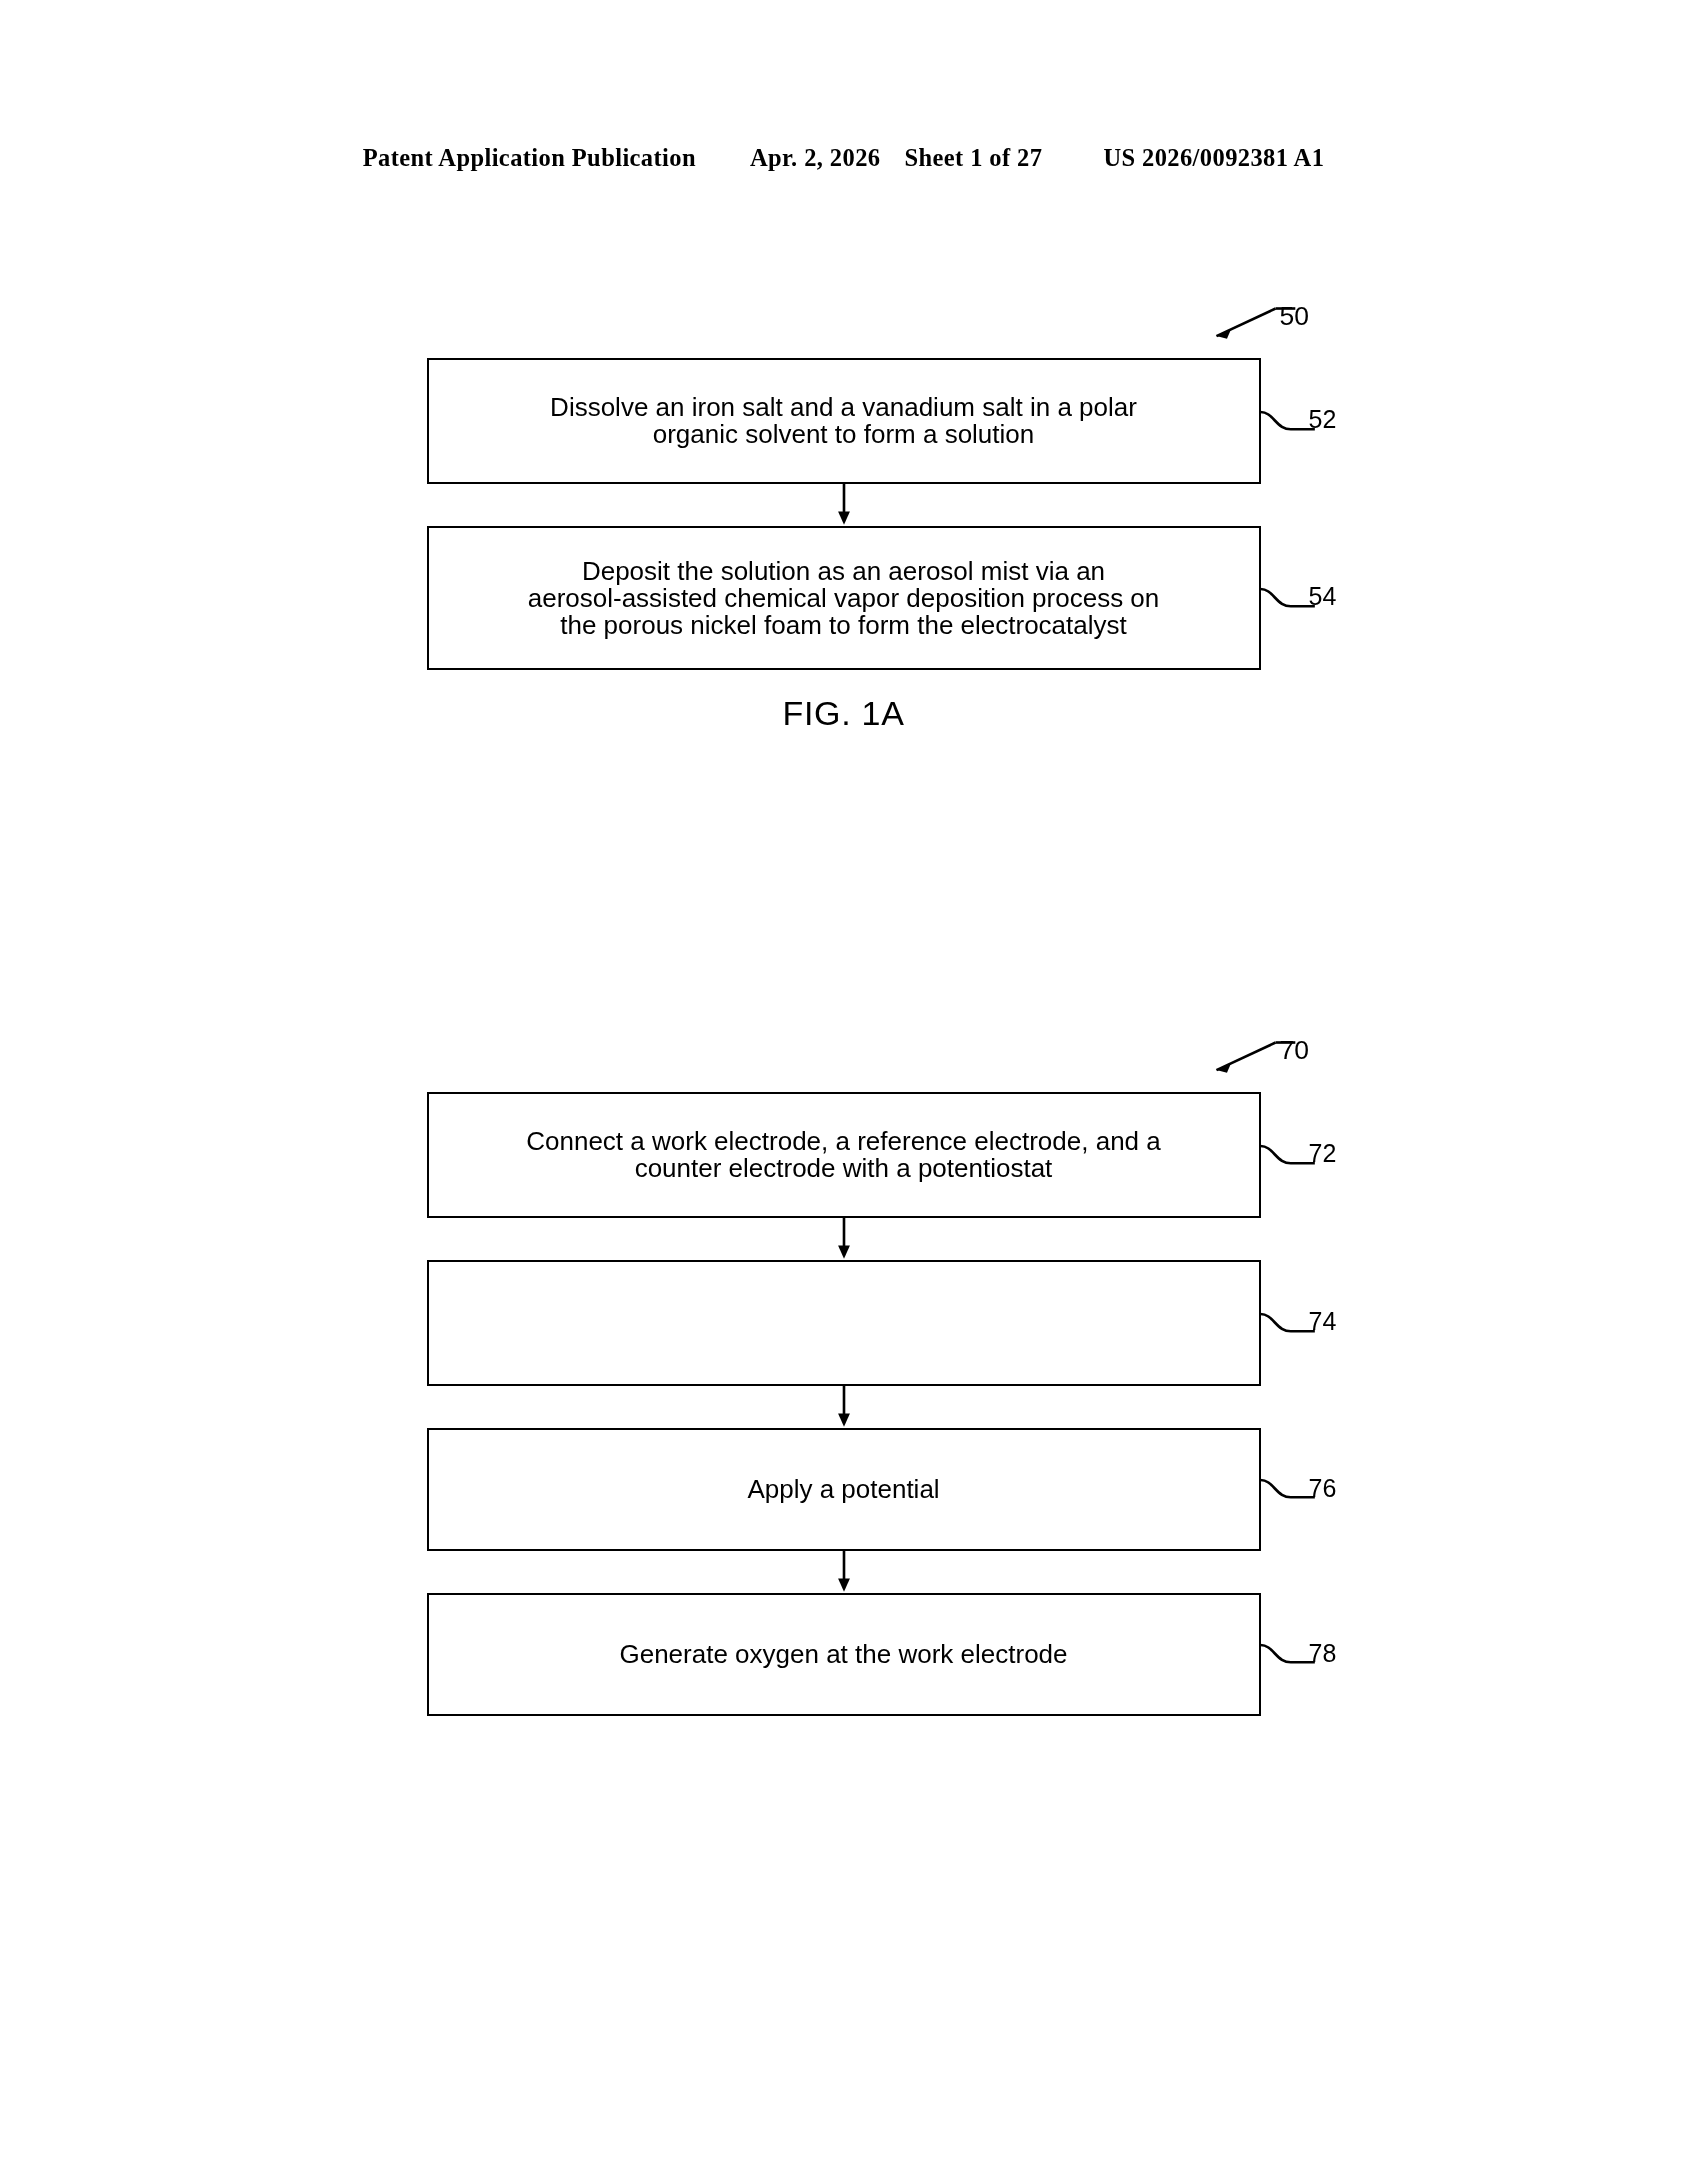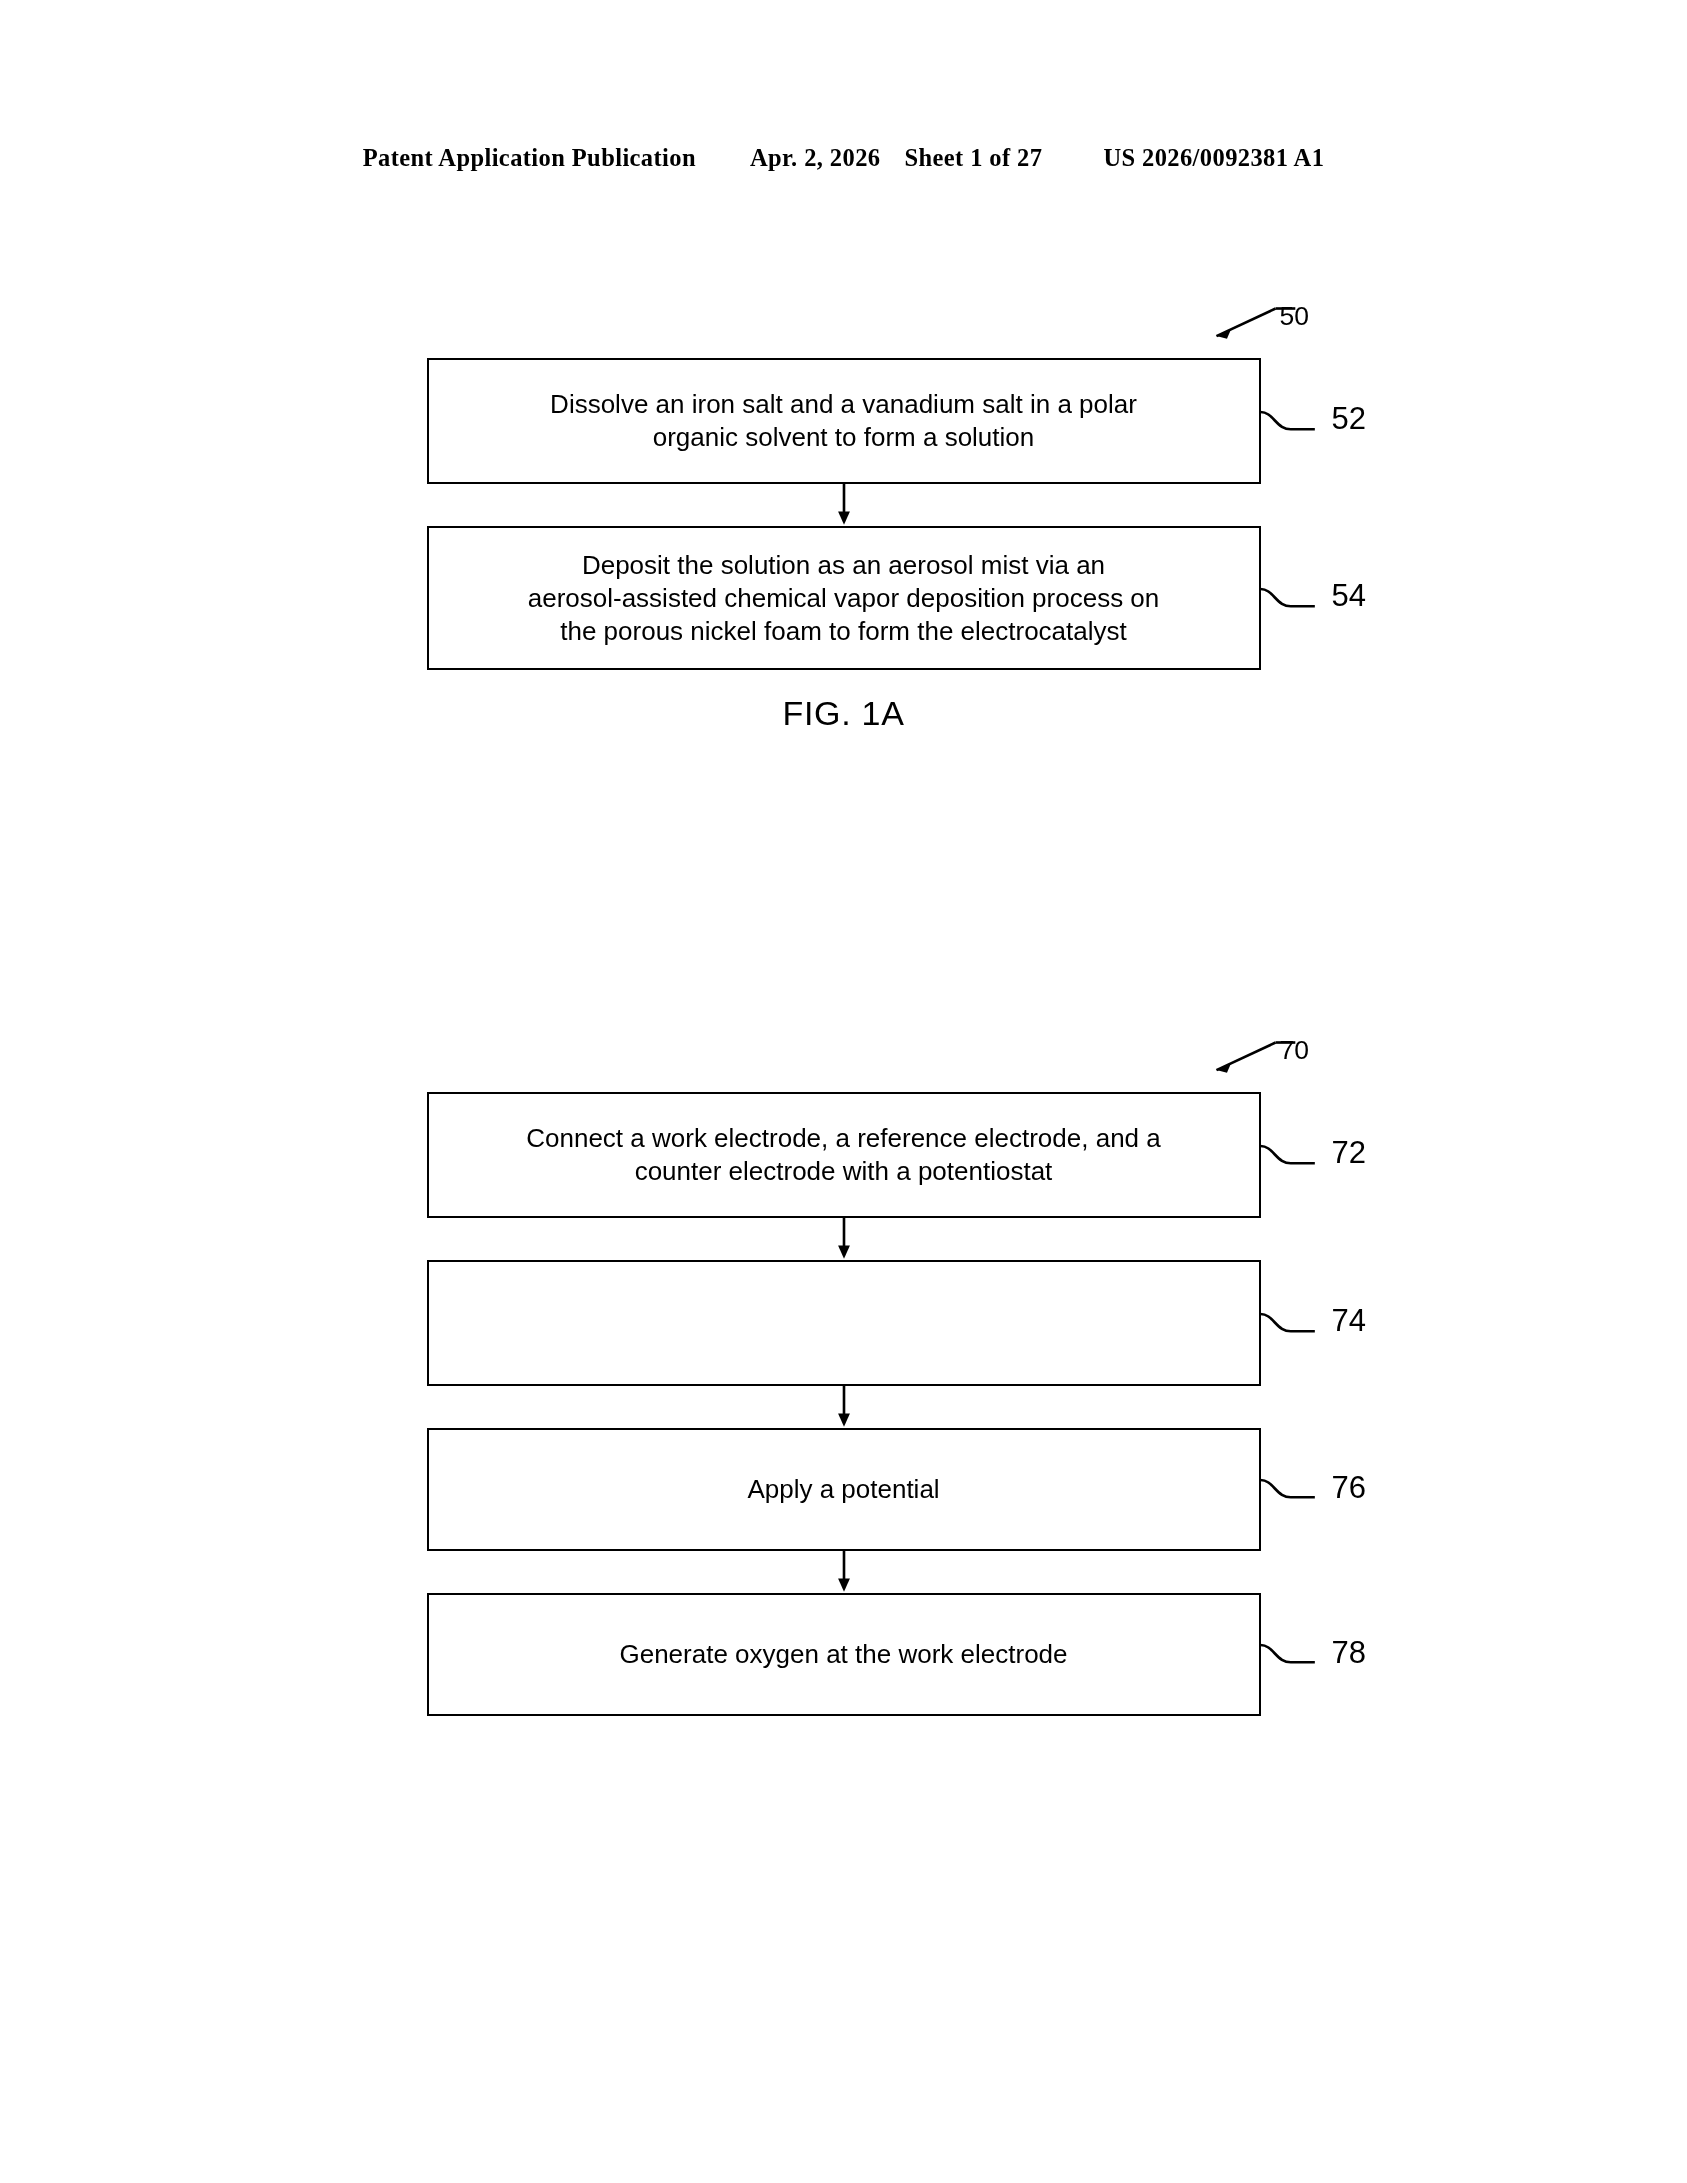--- a/index.html
+++ b/index.html
@@ -75,40 +75,40 @@
     border: 2px solid #000;
     background: #fff;
     display: flex;
     align-items: center;
     justify-content: center;
     padding: 9.3px 17px;
     text-align: center;
   }
   .step-text {
     font-size: 26px;
-    line-height: 33px;
+    line-height: 27px;
     font-family: "Liberation Sans", sans-serif;
     white-space: pre-line;
   }
 
   
   .side-ref {
     position: absolute;
     right: -126px;
     top: 50%;
     transform: translateY(-50%);
     width: 126px;
     height: 40px;
   }
   .side-ref svg { position: absolute; left: 0; top: 6.6px; }
   .side-ref .sr-num {
     position: absolute;
-    left: 73px;
+    left: 50px;
     top: 0;
-    font-size: 31px;
+    font-size: 25px;
     line-height: 36px;
   }
 
   .connector {
     position: relative;
     height: 42px;
   }
   .connector svg {
     position: absolute;
     left: 50%;

